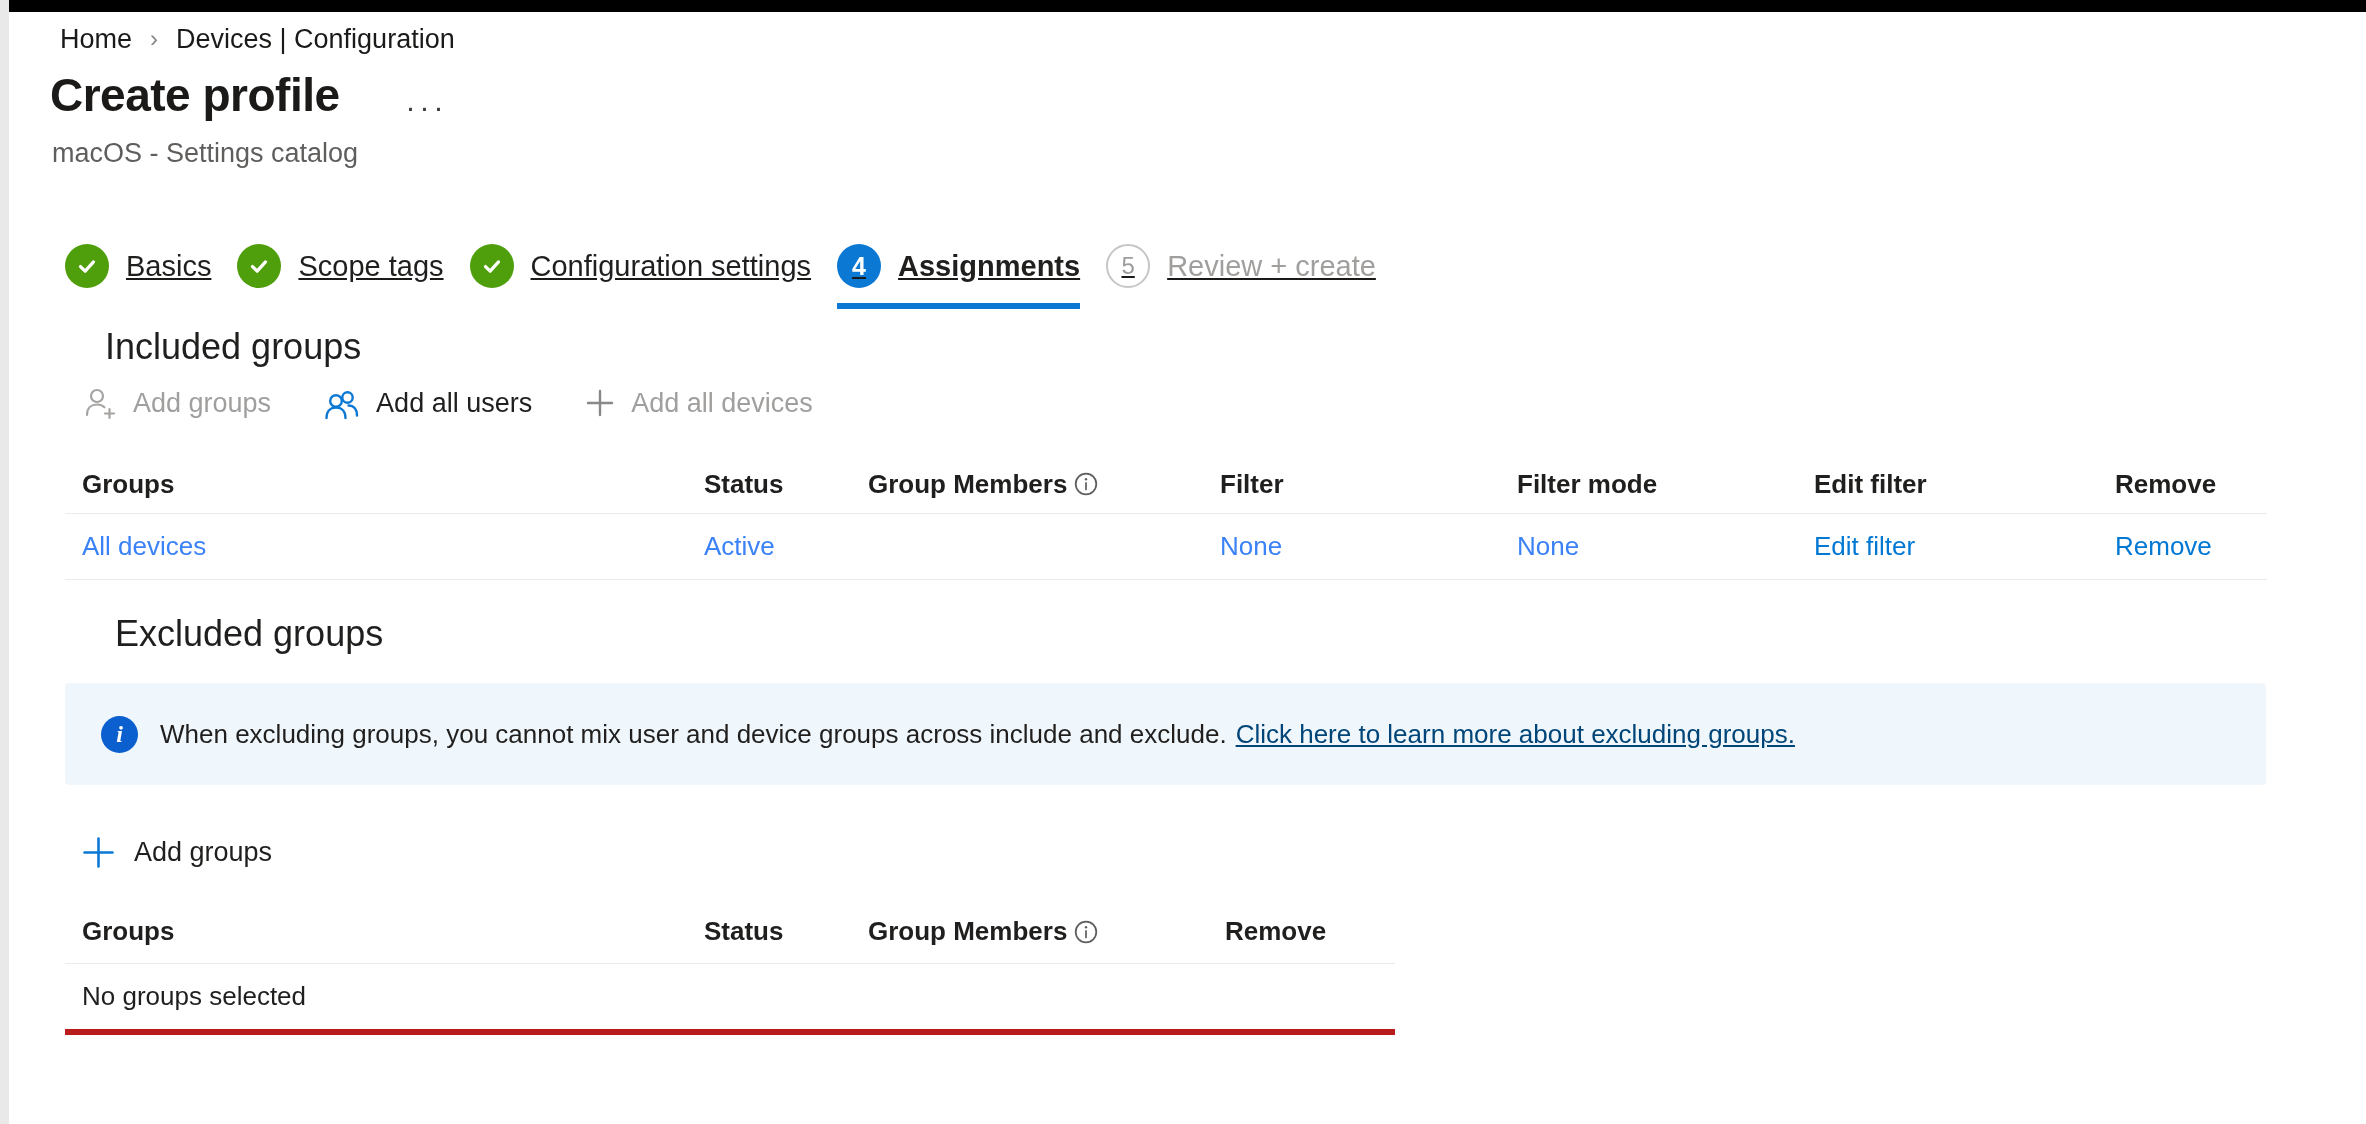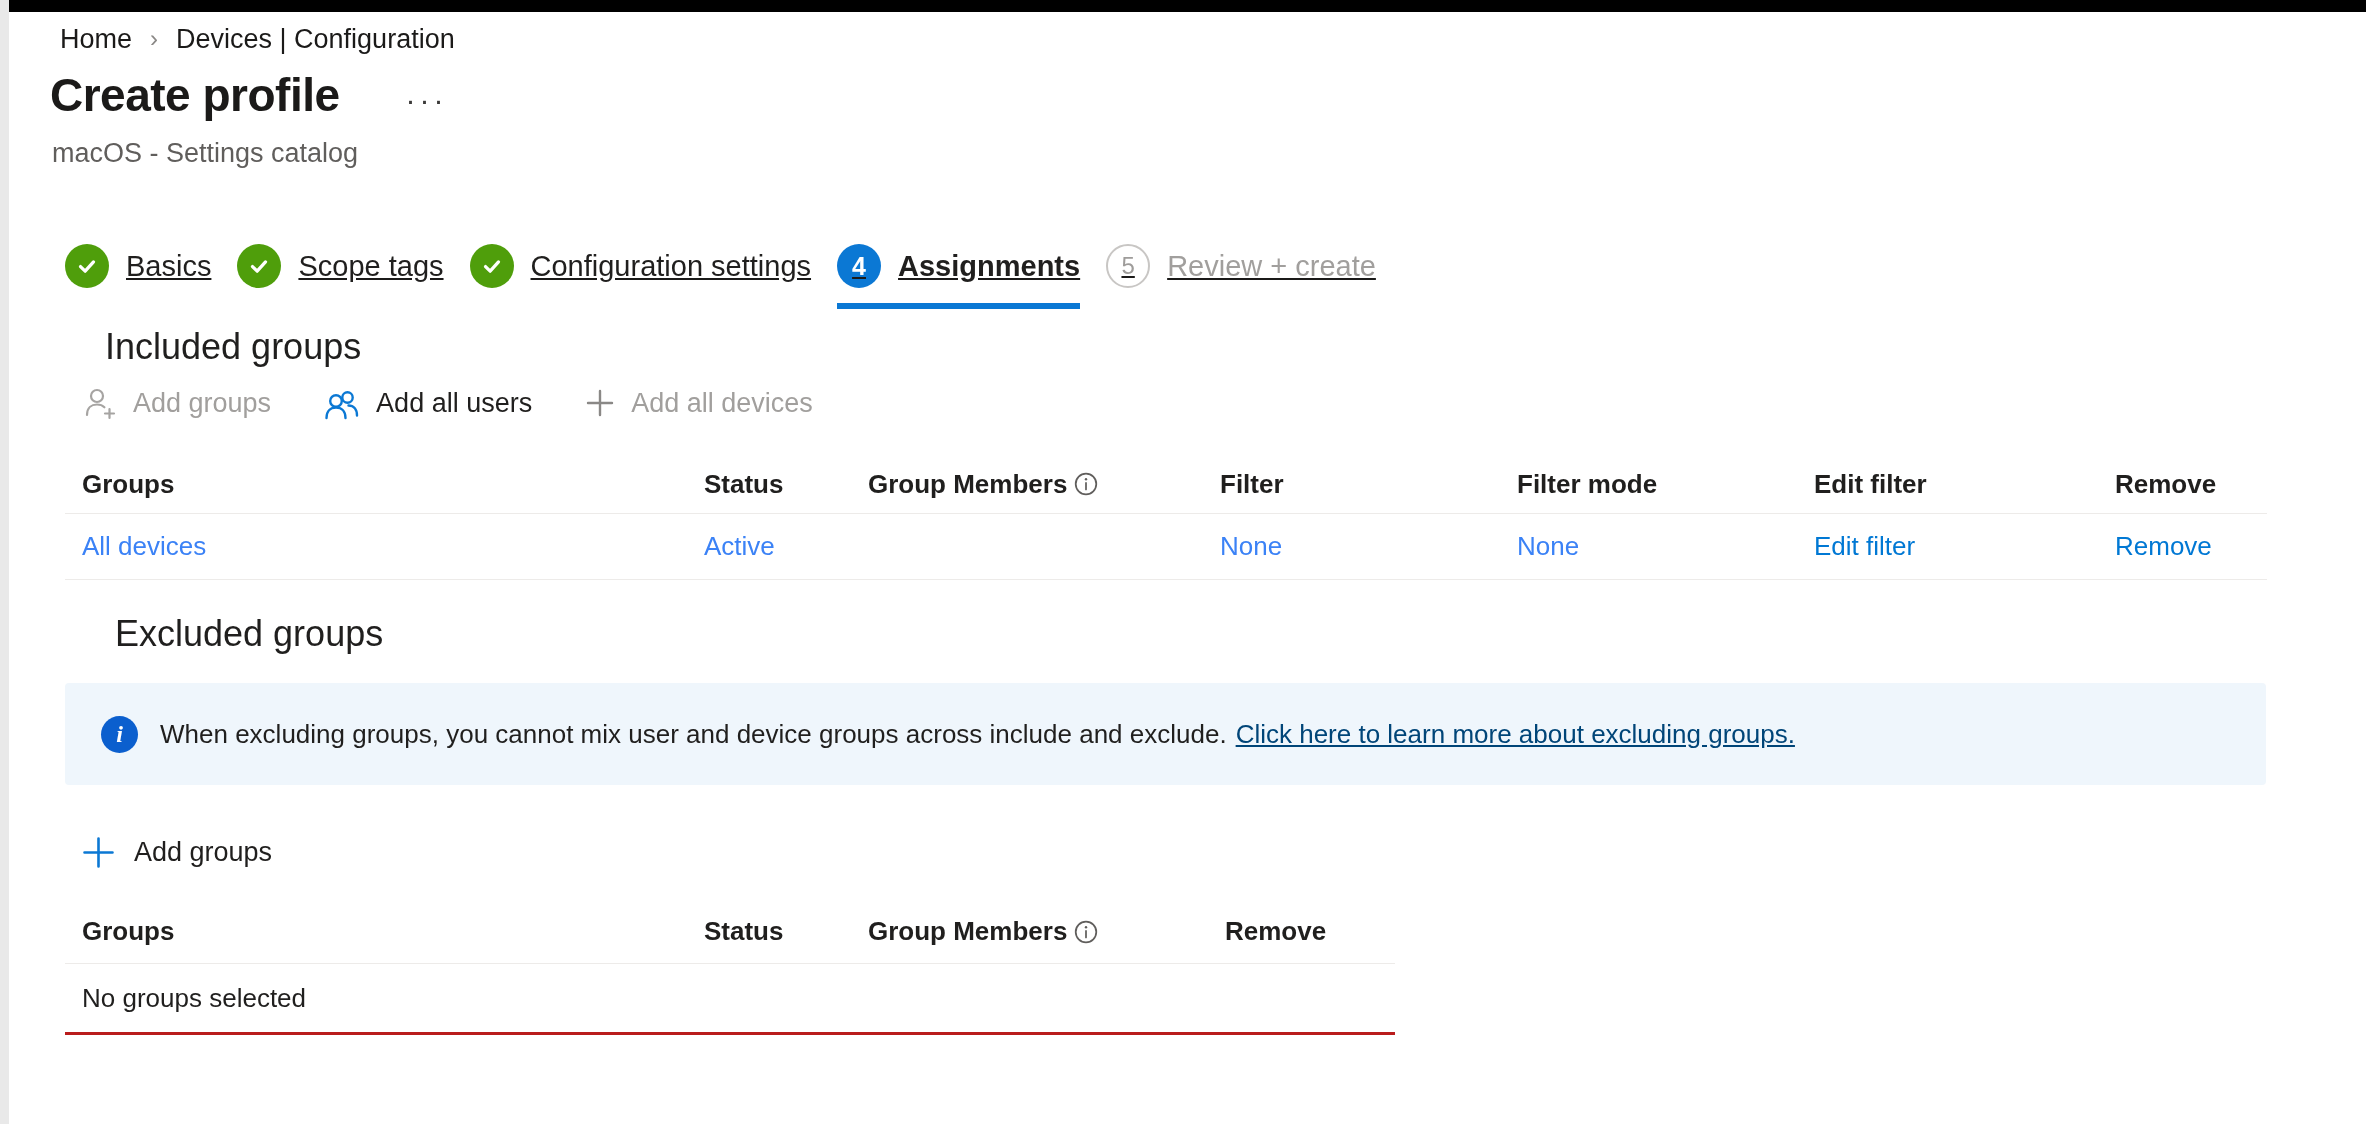--- a/index.html
+++ b/index.html
@@ -11,21 +11,21 @@
   }
   .topbar { position: absolute; left: 0; top: 0; width: 2366px; height: 12px; background: #000000; }
   .left-strip { position: absolute; left: 0; top: 0; width: 9px; height: 1124px; background: #e9e9e9; z-index: 9; }
 
   
   .breadcrumb { position: absolute; left: 60px; top: 24px; display: flex; align-items: center; gap: 18px; font-size: 27px; }
   .crumb { color: #1b1a19; cursor: pointer; white-space: nowrap; }
   .crumb-sep { color: #8a8886; font-size: 24px; transform: translateY(-1px); }
 
   
-  .title-row { position: absolute; left: 50px; top: 68px; display: flex; align-items: center; gap: 66px; }
+  .title-row { position: absolute; left: 50px; top: 68px; display: flex; align-items: flex-end; gap: 66px; }
   .page-title { font-size: 46px; font-weight: 700; letter-spacing: -0.5px; margin: 0; color: #1b1a19; }
   .more-menu { font-size: 30px; color: #3b3a39; letter-spacing: 4px; margin-top: 10px; cursor: pointer; line-height: 1; }
   .subtitle { position: absolute; left: 52px; top: 138px; font-size: 27px; color: #605e5c; }
 
   
   .tabs { position: absolute; left: 65px; top: 244px; display: flex; gap: 26px; text-decoration: underline; }
   .tab { display: flex; align-items: center; gap: 17px; padding-bottom: 15px; border-bottom: 6px solid transparent; cursor: pointer; }
   .tab.active { border-bottom-color: #0b78d4; }
   .step-circle { width: 44px; height: 44px; border-radius: 50%; display: flex; align-items: center; justify-content: center; flex: 0 0 auto; }
   .step-complete { background: #4f9e0b; }
@@ -52,21 +52,21 @@
   .t-head .cell { font-weight: 700; font-size: 26px; color: #201f1e; }
   .t1-data { height: 66px; border-bottom: 1px solid #edebe9; }
   .cell { font-size: 26px; color: #3b82f6; white-space: nowrap; }
   .cell-first { padding-left: 17px; }
   .link { color: #0078d4; cursor: pointer; }
   .gm-cell { display: flex; align-items: center; gap: 6px; }
 
   #excluded-table { left: 65px; top: 900px; width: 1330px; }
   .t2-row { display: grid; grid-template-columns: 639px 164px 357px 170px; align-items: center; }
   .t2-head { height: 64px; border-bottom: 1px solid #edebe9; }
-  .t2-empty { height: 71px; display: flex; align-items: center; padding-left: 17px; border-bottom: 3px solid #b91c1c; font-size: 26px; color: #201f1e; }
+  .t2-empty { height: 71px; display: flex; align-items: center; padding-left: 17px; border-bottom: 6px solid #b91c1c; font-size: 26px; color: #201f1e; }
 
   
   .banner { position: absolute; left: 65px; top: 683px; width: 2201px; height: 102px; background: #eff6fc; border-radius: 4px;
             display: flex; align-items: center; padding-left: 36px; font-size: 26px; color: #201f1e; }
   .banner-icon { width: 37px; height: 37px; border-radius: 50%; background: #0b5fce; color: #ffffff; display: flex; align-items: center;
                  justify-content: center; font-size: 24px; font-weight: 700; margin-right: 22px; flex: 0 0 auto;
                  font-family: "Liberation Serif", serif; font-style: italic; }
   .banner-link { color: #004578; text-decoration: underline; margin-left: 9px; cursor: pointer; }
 
   

